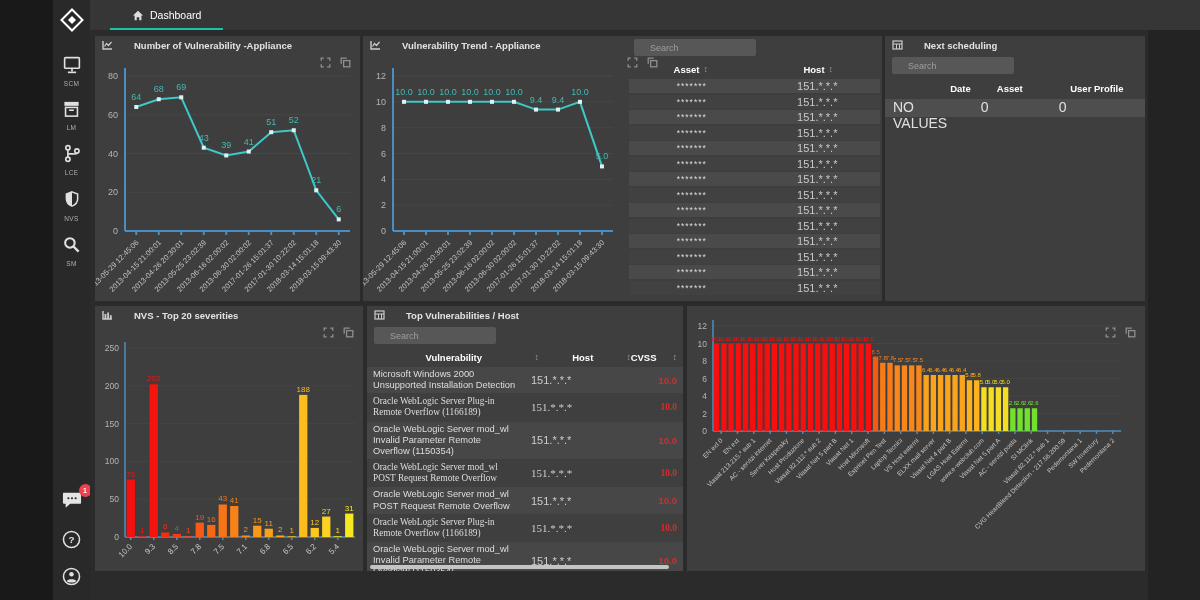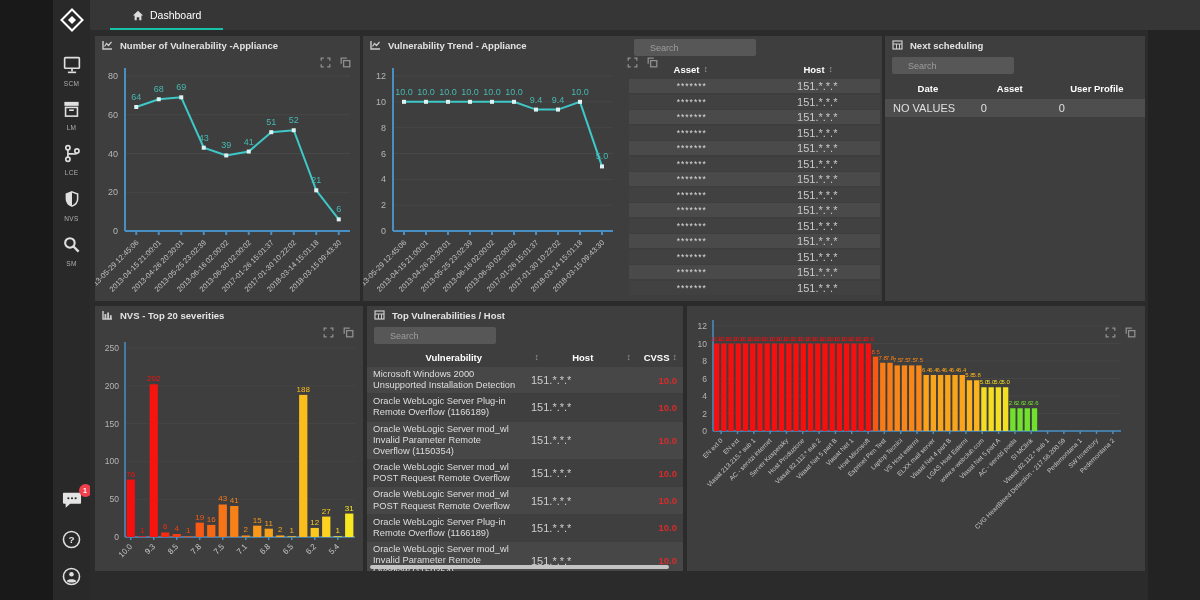--- a/index.html
+++ b/index.html
@@ -32,21 +32,21 @@
   .subbar { height:26px; background:#2e2e2e; display:flex; align-items:center; padding:0 10px;
     margin-right:52px; flex:0 0 auto; z-index:1; }
   .subbar-title { font-size:10px; font-weight:bold; color:#e6e6e6; margin-left:6px; }
   .subbar-actions { margin-left:auto; display:flex; align-items:center; gap:22px; padding-right:14px; }
   .action-btn { font-size:9.5px; font-weight:bold; letter-spacing:.6px; color:#ededed; cursor:pointer;
     display:flex; align-items:center; gap:4px; }
   .plus { font-size:12px; font-weight:bold; color:#ededed; line-height:1; }
 
   .panels { position:relative; flex:1; z-index:1; }
   .panel { position:absolute; background:#3e3e3e; overflow:hidden; }
-  .panel-header { height:18px; display:flex; align-items:center; gap:7px; padding:0 7px;
+  .panel-header { height:18px; display:flex; align-items:center; gap:21px; padding:0 7px;
     font-size:9.5px; font-weight:bold; color:#e2e2e2; }
   .expand-icons { position:absolute; top:21px; right:9px; display:flex; gap:9px; z-index:2; }
   .expand-icons svg { cursor:pointer; }
 
   .p1 { left:5px;  top:6px;   width:265px; height:265px; }
   .p2 { left:273px;top:6px;   width:304px; height:265px; }
   .p3 { left:537px;top:6px;   width:255px; height:265px; }
   .p4 { left:795px;top:6px;   width:260px; height:265px; }
   .p5 { left:5px;  top:276px; width:268px; height:265px; }
   .p6 { left:277px;top:276px; width:316px; height:265px; }
@@ -61,35 +61,35 @@
   .ah-head .col { flex:1; display:flex; align-items:center; justify-content:center; gap:4px; }
   .sort { color:#9a9a9a; font-size:9px; font-weight:normal; cursor:pointer; }
   .ah-rows { padding:0 2px; }
   .ah-row { display:flex; align-items:center; height:14px; margin-bottom:1.5px; background:#4a4a4a; cursor:pointer; }
   .ah-row.alt { background:#414141; }
   .ah-asset { flex:1; text-align:center; font-size:8.5px; letter-spacing:1px; color:#dcdcdc; }
   .ah-host { flex:1; text-align:center; font-size:11px; color:#c9c9c9; }
 
   
   .sch-head { display:flex; height:22px; align-items:center; font-size:9.5px; font-weight:bold; color:#fff; }
-  .sch-c1 { width:33%; text-align:center; } .sch-c2 { width:30%; text-align:center; } .sch-c3 { width:37%; text-align:center; }
-  .sch-row { display:flex; align-items:center; height:18px; background:#4e4e4e; font-size:11px; color:#e0e0e0; cursor:pointer; }
+  .sch-c1 { width:33%; text-align:right; } .sch-c2 { width:30%; text-align:center; } .sch-c3 { width:37%; text-align:center; }
+  .sch-row { display:flex; height:18px; background:#4e4e4e; font-size:14px; color:#e0e0e0; cursor:pointer; }
   .sch-row .sch-c1 { text-align:left; padding-left:8px; }
   .sch-row .sch-c2, .sch-row .sch-c3 { text-align:left; padding-left:10px; }
 
   
   .v-head { display:flex; height:20px; align-items:center; font-size:9.5px; font-weight:bold; color:#fff; padding:0 6px; }
   .v-head .vh-name { flex:1; display:flex; align-items:center; }
   .vh-name .t { margin:0 auto; } 
   .v-head .vh-host { width:92px; display:flex; align-items:center; }
   .vh-host .t { margin:0 auto; }
-  .v-head .vh-cvss { width:46px; display:flex; align-items:center; justify-content:flex-end; gap:3px; }
+  .v-head .vh-cvss { width:46px; display:flex; align-items:center; justify-content:flex-end; gap:16px; }
   .v-rows { }
   .v-row { display:flex; align-items:center; padding:2px 6px; background:#474747; margin-bottom:1px; cursor:pointer;gap:8px; }
-  .v-row.alt { background:#3f3f3f; }
+  .v-row.alt { background:#3f3f3f;font-family:Liberation Serif, serif; }
   .v-name { flex:1; font-size:9.3px; line-height:1.2; color:#dedede; padding-right:4px; }
   .v-host { width:92px; font-size:11px; color:#cdcdcd; }
   .v-cvss { width:46px; text-align:right; font-size:9.5px; font-weight:bold; color:#d92b2b; }
   .h-scrollbar { position:absolute; bottom:2px; left:3px; right:14px; height:4px; background:#c4c4c4;
     border-radius:2px; cursor:pointer; }
 
   svg.chart text { font-family:"Liberation Sans","DejaVu Sans",sans-serif; }
 </style>
 </head>
 <body>

